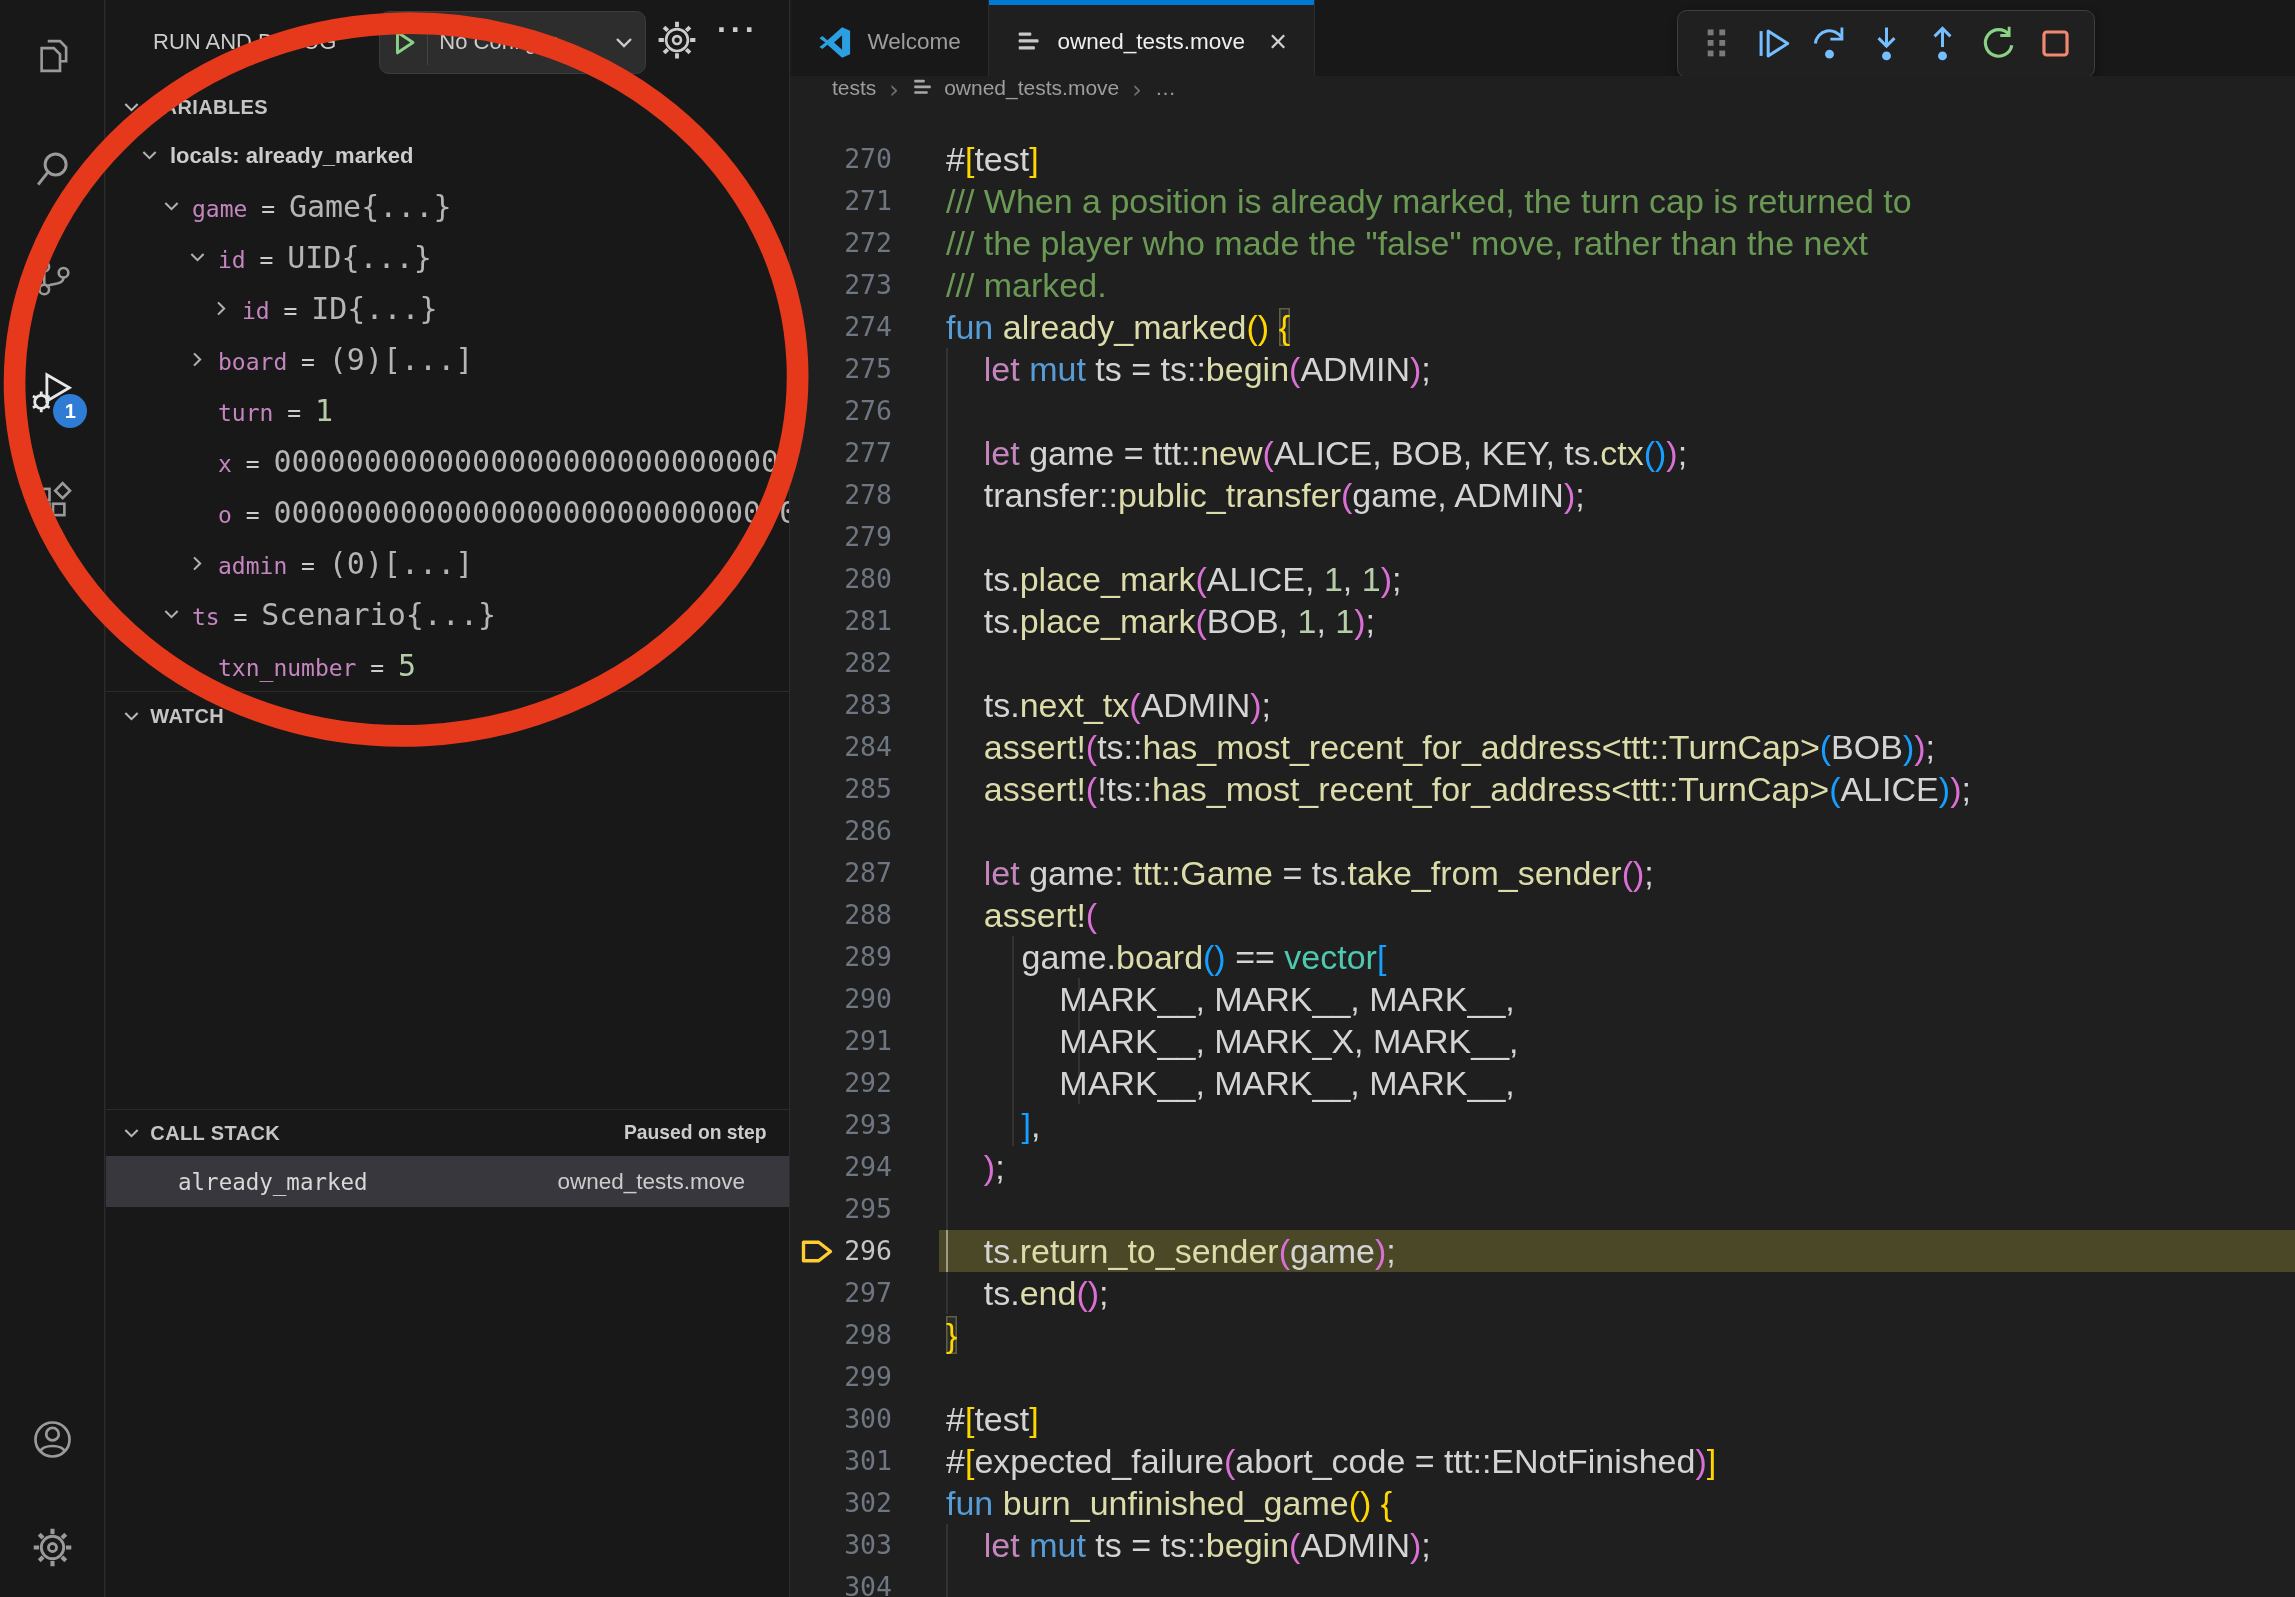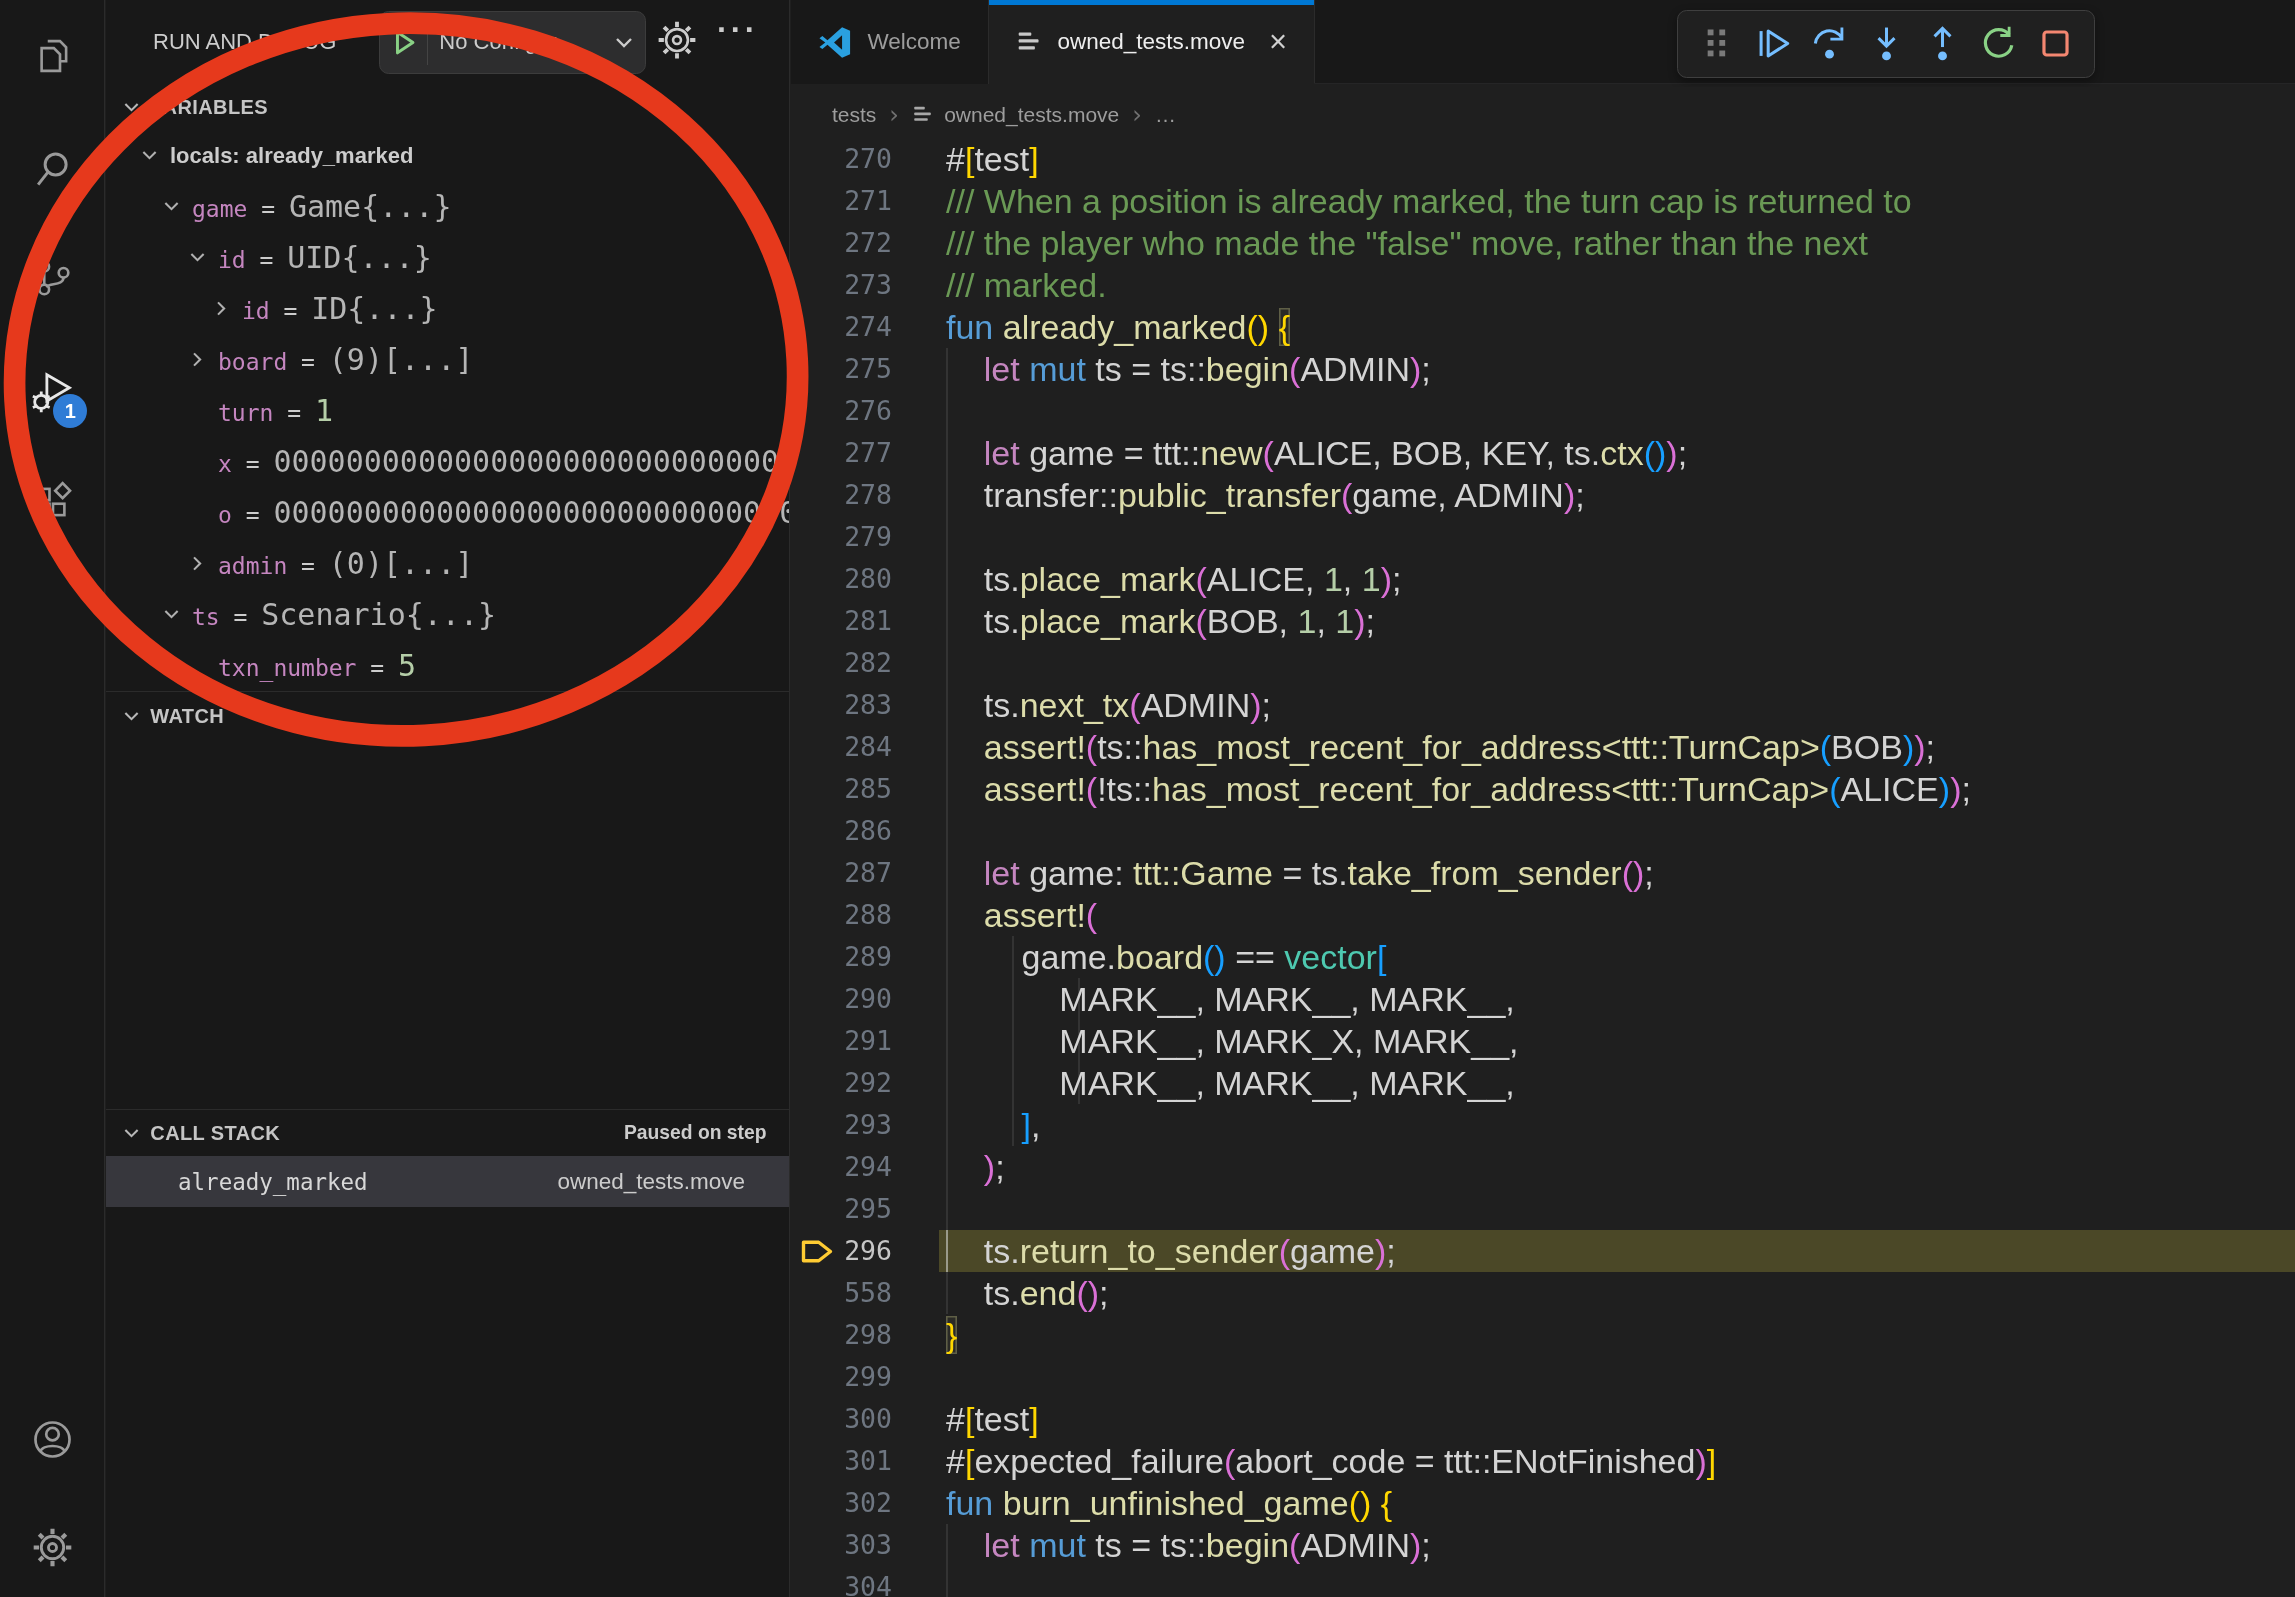--- a/index.html
+++ b/index.html
@@ -80,21 +80,21 @@
   .tab-close { margin-left:24px; font-size:31px; color:#d0d0d0; line-height:1; }
 
   #debug-toolbar {
     position:absolute; left:886px; top:9.7px; width:418px; height:68px;
     background:#202020; border:0.8px solid #3f3f3f; border-radius:9.7px;
     box-shadow:0 3.2px 8px rgba(0,0,0,.35);
     display:flex; align-items:center; justify-content:space-between; padding:0 17.7px;
   }
   .dbg-btn { width:42px; height:42px; display:flex; align-items:center; justify-content:center; }
 
-  #breadcrumb { position:absolute; left:0; top:87px; right:0; height:55px; display:flex; align-items:center; padding-left:41px; background:#1f1f1f; }
+  #breadcrumb { position:absolute; left:0; top:76px; right:0; height:55px; display:flex; padding-left:41px; background:#1f1f1f; }
   .bc-item { font-size:21px; color:#9d9d9d; }
   .bc-sep { font-size:24px; color:#707070; padding:0 13px; font-family:"DejaVu Sans", sans-serif; }
   #breadcrumb svg { margin-right:9.7px; }
 
   #code-area { position:absolute; left:0; top:138px; right:0; bottom:0; overflow:hidden; }
   .crow { display:flex; height:42px; }
   .glyph { width:51px; flex:none; display:flex; align-items:center; justify-content:center; }
   .lnum { width:50px; flex:none; text-align:right; font-family:"DejaVu Sans Mono", monospace; font-size:26.5px; color:#6e7681; line-height:42px; }
   .crow.hl .lnum { color:#c6c6c6; }
   .ccode { position:relative; flex:1; padding-left:54px; white-space:pre; font-family:Liberation Sans, sans-serif; font-size:34px; line-height:42px; }
@@ -564,21 +564,21 @@
         <div class="glyph">
           <svg width="34" height="27" viewBox="0 0 40 32" fill="none" stroke="#ffcc33" stroke-width="4" stroke-linejoin="round">
             <path d="M4 5 H22 L36 16 L22 27 H4 Z"></path>
           </svg>
         </div>
         <div class="lnum">296</div>
         <div class="ccode"><i class="guide" style="left: 54px;"></i><span class="cline"><span class="tw">    ts.</span><span class="tf">return_to_sender</span><span class="tp">(</span><span class="tw">game</span><span class="tp">)</span><span class="tw">;</span></span></div>
       </div>
       <div class="crow">
         <div class="glyph"></div>
-        <div class="lnum">558</div>
+        <div class="lnum">297</div>
         <div class="ccode"><i class="guide" style="left: 54px;"></i><span class="cline"><span class="tw">    ts.</span><span class="tf">end</span><span class="tp">()</span><span class="tw">;</span></span></div>
       </div>
       <div class="crow">
         <div class="glyph"></div>
         <div class="lnum">298</div>
         <div class="ccode"><span class="cline"><span class="tg tm">}</span></span></div>
       </div>
       <div class="crow">
         <div class="glyph"></div>
         <div class="lnum">299</div>

